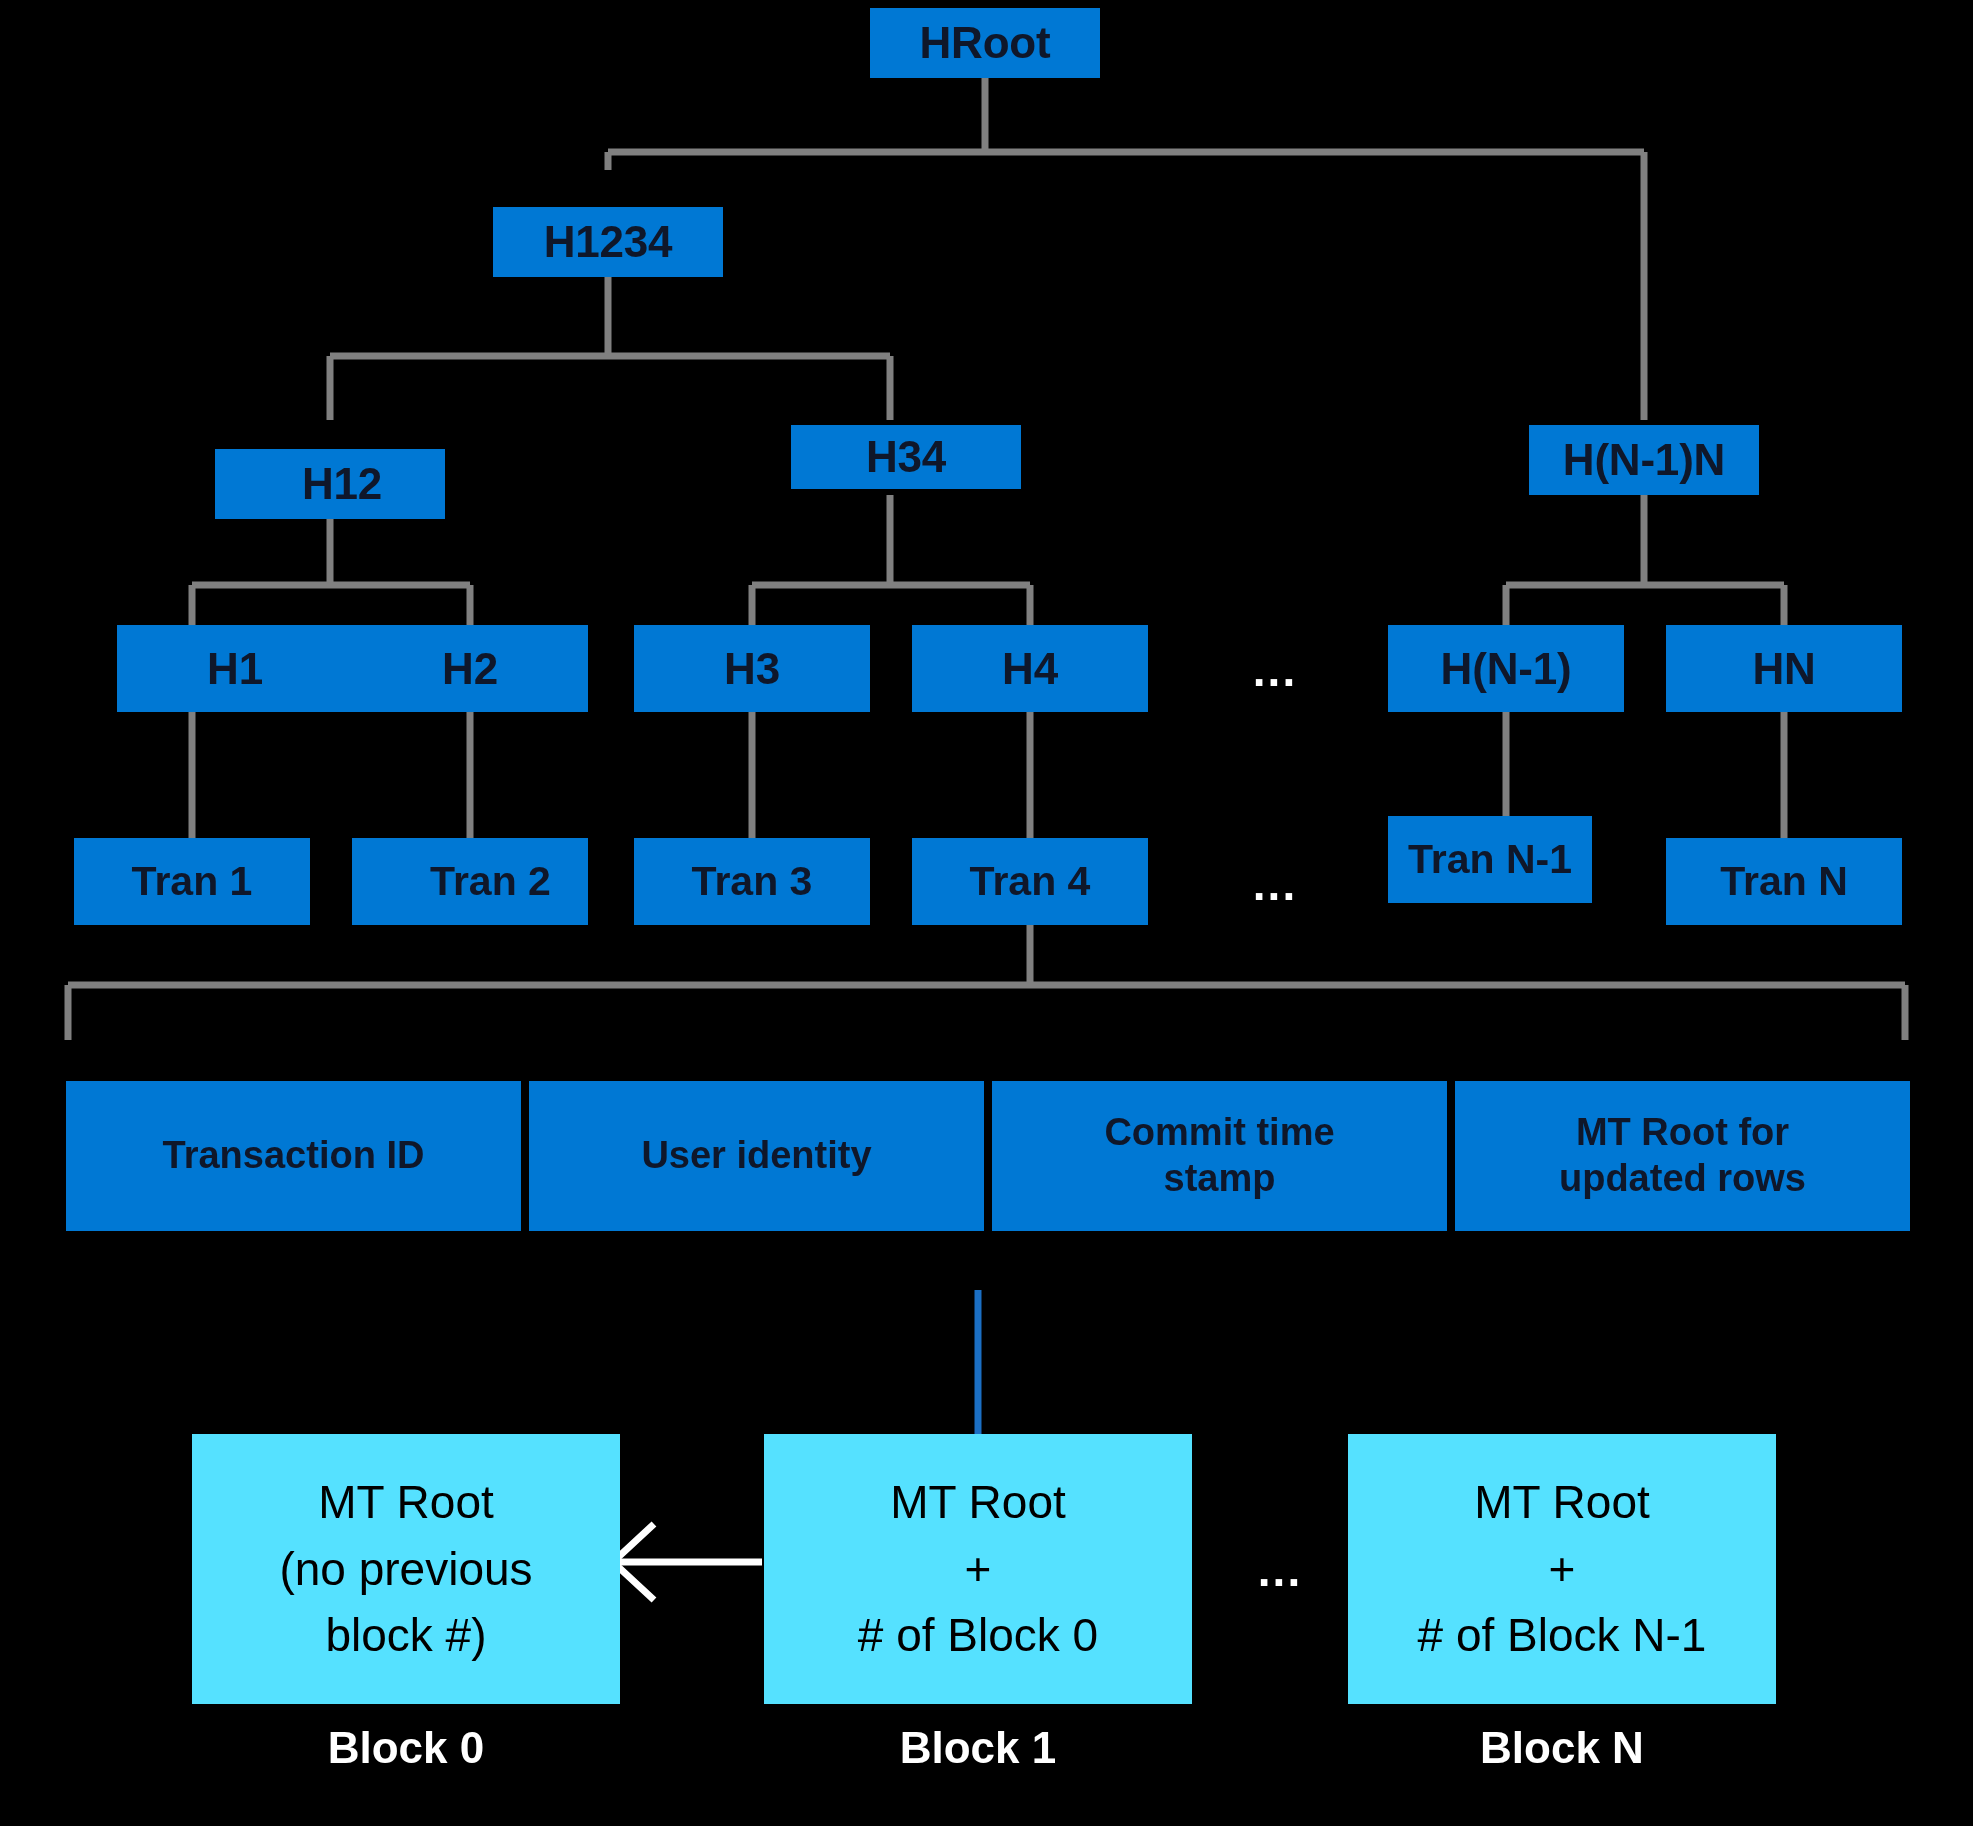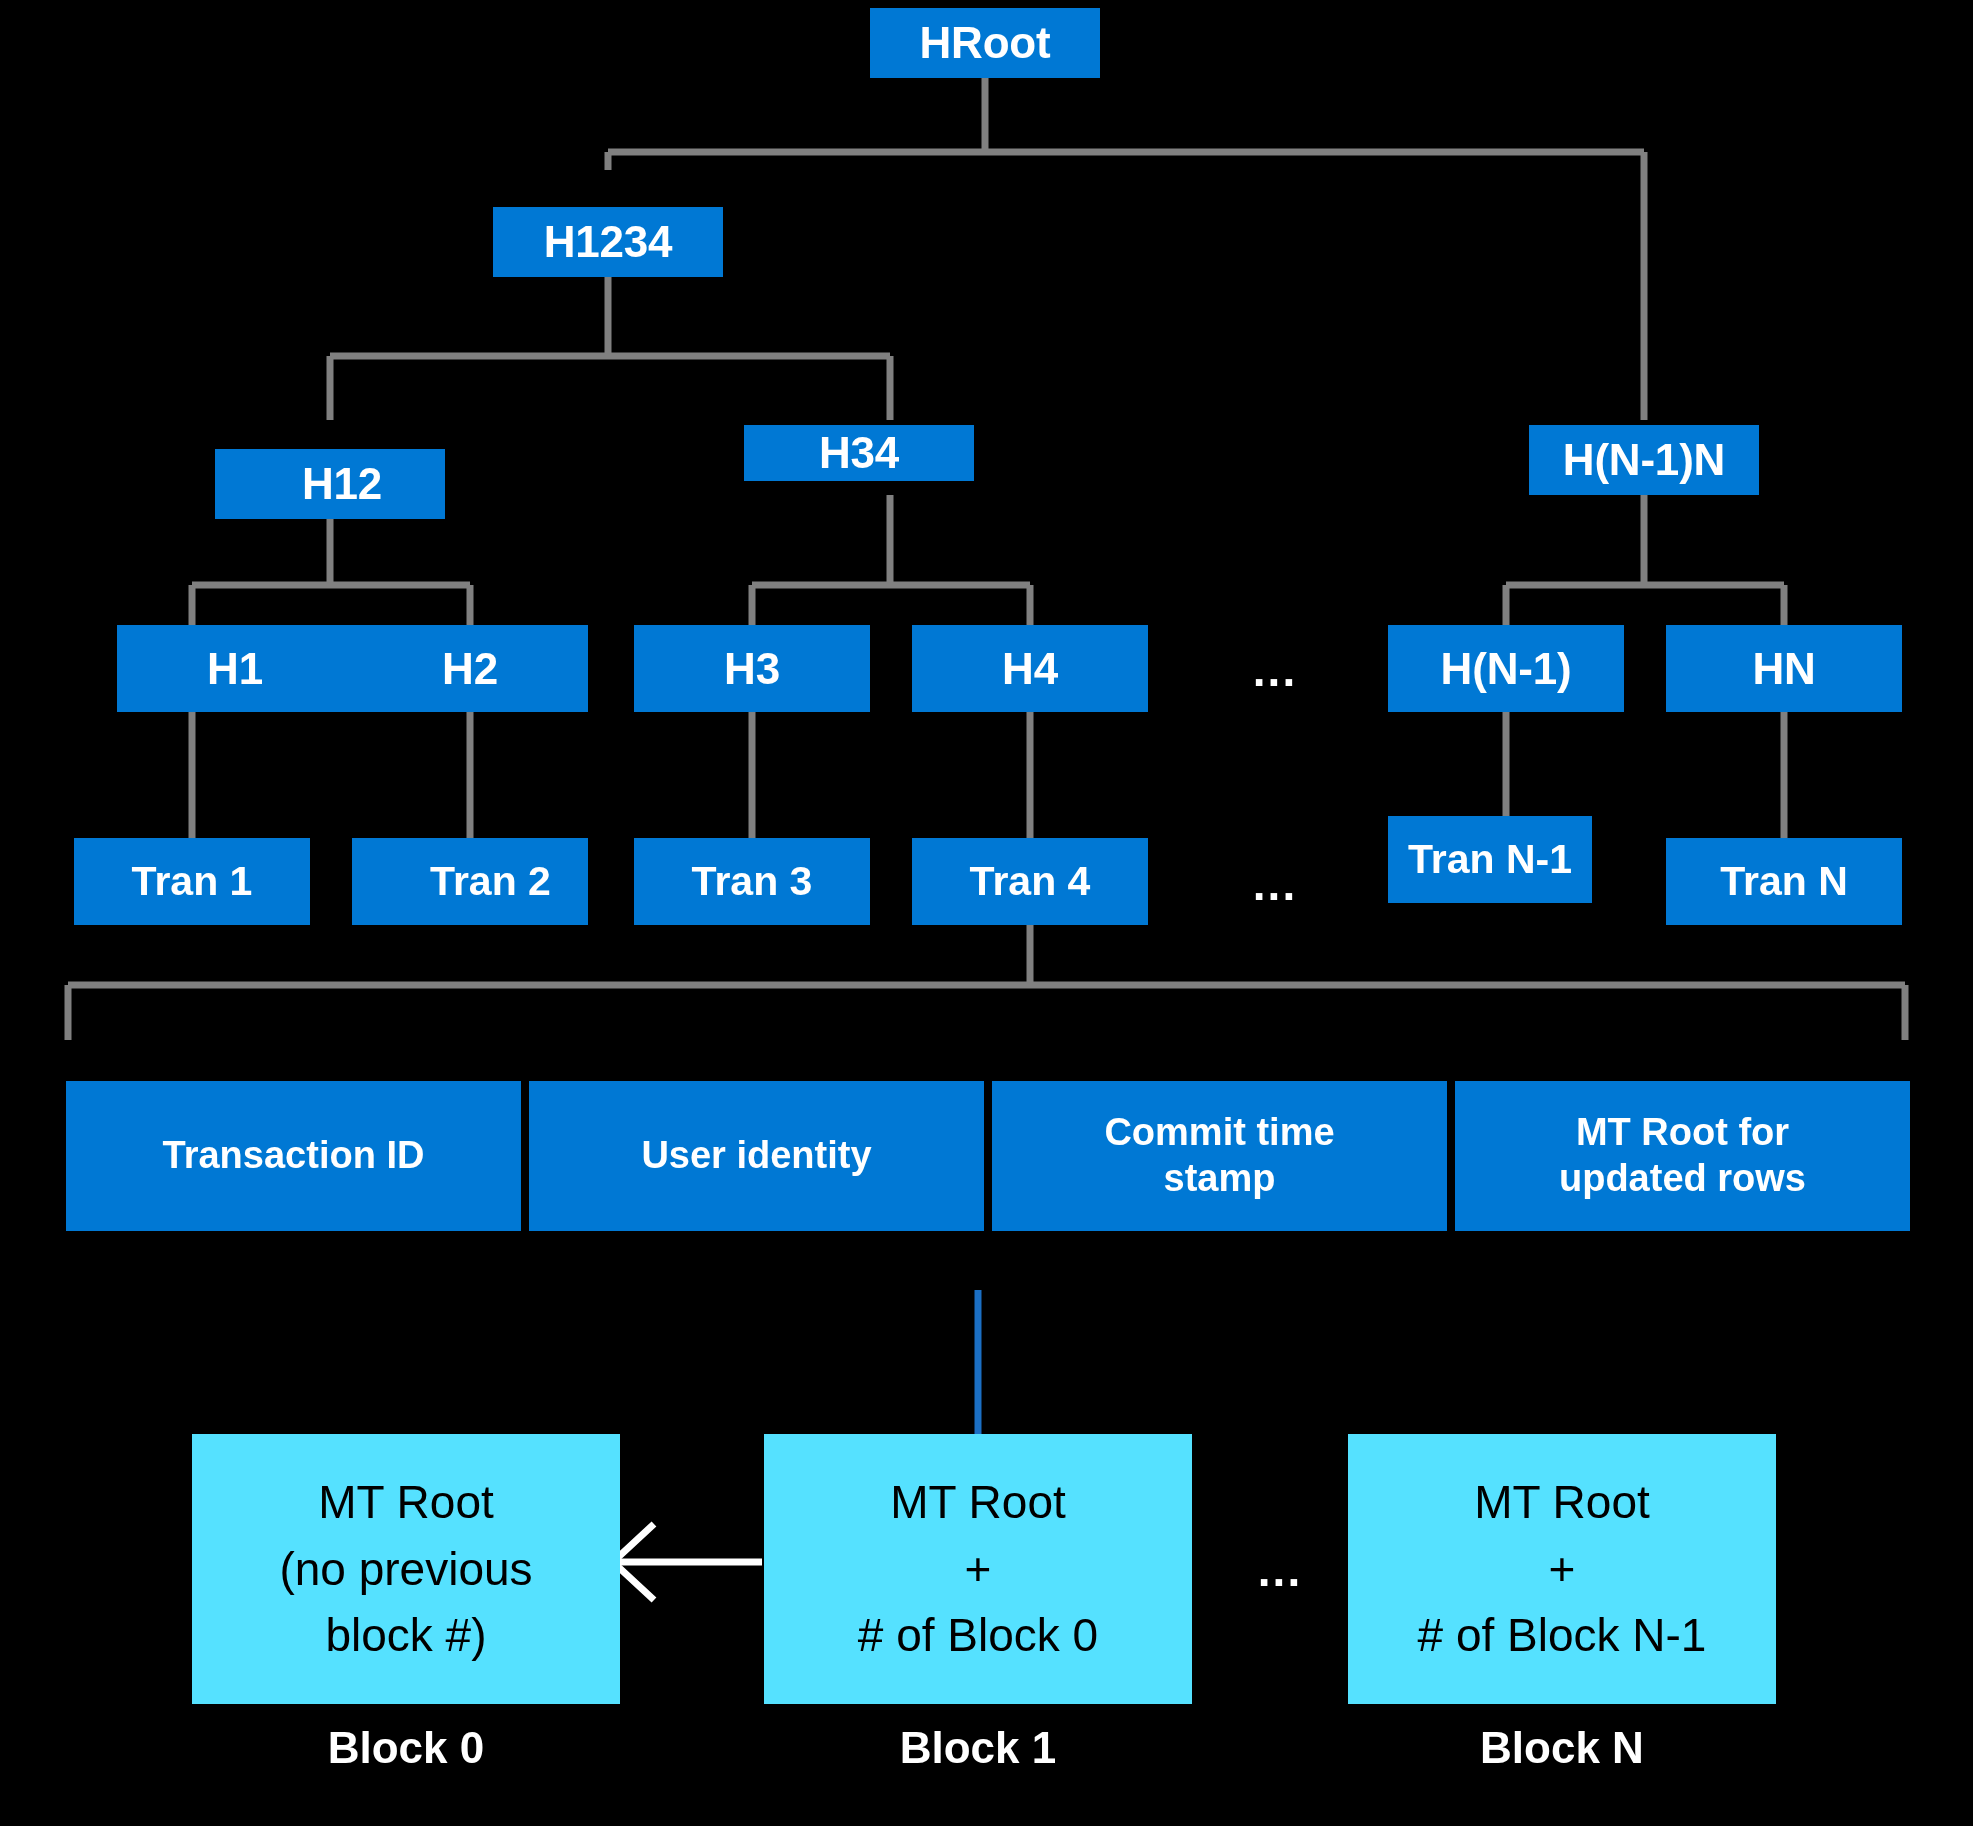--- a/index.html
+++ b/index.html
@@ -19,21 +19,21 @@
   #wires {
     position: absolute;
     left: 0; top: 0;
     width: 1973px;
     height: 1826px;
     pointer-events: none;
   }
   .node {
     position: absolute;
     background: #0078D4;
-    color: #ffffff;
+    color: #0f172a;
     display: flex;
     align-items: center;
     justify-content: center;
     text-align: center;
     font-weight: 700;
     line-height: 1.12;
     box-sizing: border-box;
     z-index: 3;
   }
   .node.hash {
@@ -135,21 +135,21 @@
       <path d="M 762 1562 L 616 1562"></path>
       <path d="M 654 1524 L 613 1562 L 654 1600"></path>
     </g>
   </svg>
 
   <div class="node hash" style="left:870px; top:8px; width:230px; height:70px;">HRoot</div>
 
   <div class="node hash" style="left:493px; top:207px; width:230px; height:70px;">H1234</div>
 
   <div class="node hash" style="left:215px; top:449px; width:230px; height:70px;padding-left:24px;">H12</div>
-  <div class="node hash" style="left:744px; top:425px; width:230px; height:56px;">H34</div>
+  <div class="node hash" style="left:791px; top:425px; width:230px; height:64px;">H34</div>
   <div class="node hash" style="left:1529px; top:425px; width:230px; height:70px;">H(N-1)N</div>
 
   <div class="node hash" style="left:74px; top:625px; width:236px; height:87px;margin-left:43px;">H1</div>
   <div class="node hash" style="left:352px; top:625px; width:236px; height:87px;">H2</div>
   <div class="node hash" style="left:634px; top:625px; width:236px; height:87px;">H3</div>
   <div class="node hash" style="left:912px; top:625px; width:236px; height:87px;">H4</div>
   <div class="node hash" style="left:1388px; top:625px; width:236px; height:87px;">H(N-1)</div>
   <div class="node hash" style="left:1666px; top:625px; width:236px; height:87px;">HN</div>
 
   <div class="ellipsis" style="left:1210px; top:648px; width:130px; height:44px;">...</div>

